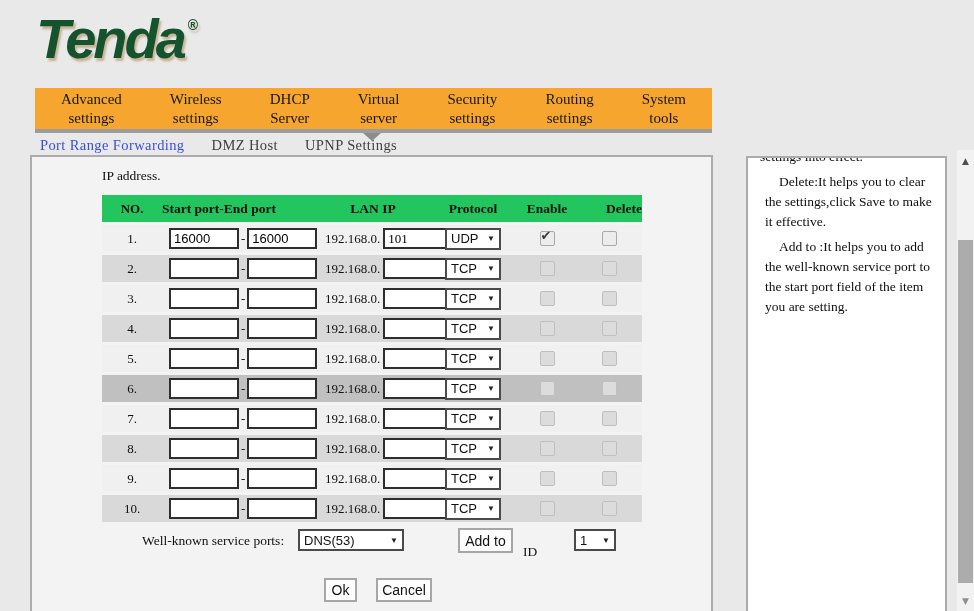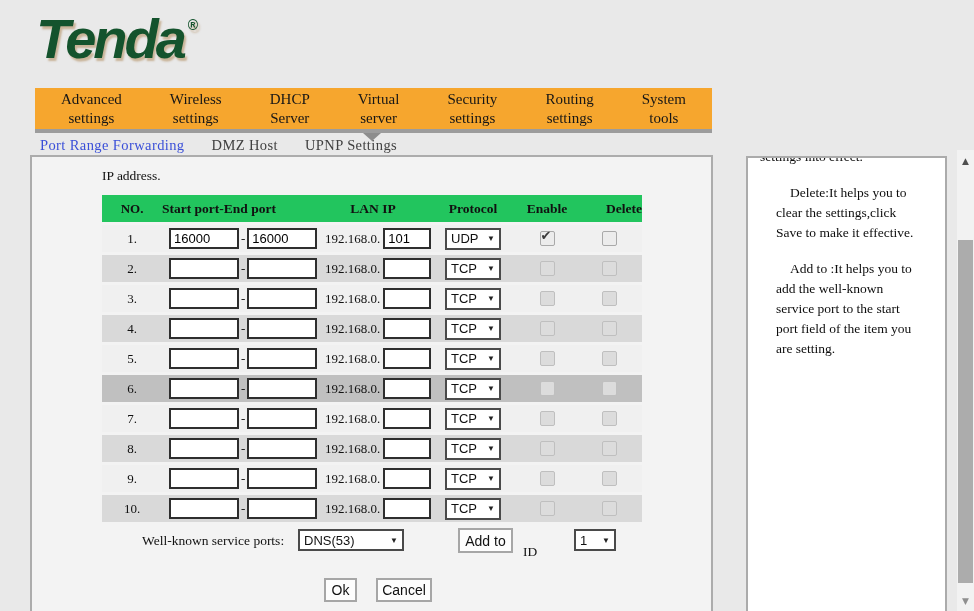--- a/index.html
+++ b/index.html
@@ -33,21 +33,21 @@
   .shade-dark{background:#C0C0C0;}
   .c-no{width:60px;text-align:center;font-size:13px;}
   .c-ports{width:155px;display:flex;align-items:center;}
   .c-lan{width:112px;display:flex;align-items:center;}
   .c-proto{width:88px;display:flex;justify-content:center;}
   .c-en{width:60px;display:flex;justify-content:center;}
   .c-del{width:65px;display:flex;justify-content:center;}
   .hc{text-align:center;}
   .inp{box-sizing:border-box;width:70px;height:21px;border:2px solid #2E2E2E;background:#fff;
        font:13px "Liberation Sans",sans-serif;padding:0 3px;outline:none;}
-  .inp.lan{width:48px;}
+  .inp.lan{width:64px;font-family:Liberation Serif, serif;}
   .dash{margin:0 2px;font-size:13px;}
   .ports-pad{margin-left:7px;}
   .lanpre{font-size:13px;margin:0 3px 0 8px;}
   .sel{box-sizing:border-box;height:22px;border:2px solid #4A4A4A;background:#fff;cursor:pointer;
        display:flex;align-items:center;justify-content:space-between;
        font:13px "Liberation Sans",sans-serif;padding:0 4px;}
   .sel .arr{font-size:8px;color:#222;margin-left:5px;}
   .sel-proto{width:56px;}
   .cb{width:13px;height:13px;border-radius:2px;background:#ECECEC;border:1px solid #A9A9A9;
       position:relative;cursor:pointer;}
@@ -64,21 +64,21 @@
   .sel-id{position:absolute;left:472px;top:1px;width:42px;}
   .okrow{position:relative;margin:23px 0 0 70px;width:540px;height:25px;}
   .btn-ok{position:absolute;left:222px;top:0;width:33px;height:24px;}
   .btn-cancel{position:absolute;left:274px;top:0;width:56px;height:24px;}
   
   .help{position:absolute;left:746px;top:156px;width:201px;height:460px;border:2px solid #ABABAB;
         background:#fff;box-sizing:border-box;padding:0 8px 0 12px;overflow:hidden;
         font-size:13.5px;line-height:20px;color:#0D0D0D;}
   .help .clip{height:9px;overflow:hidden;}
   .help .clip span{display:block;margin-top:-11px;}
-  .help p{margin:16px;text-indent:14px;}
+  .help p{margin:5px;text-indent:14px;}
   
   .scrollbar{position:absolute;left:957px;top:150px;width:17px;height:461px;background:#F2F2F2;}
   .sb-btn{position:absolute;left:0;width:17px;height:17px;display:flex;align-items:center;
           justify-content:center;font-size:9px;color:#4F4F4F;cursor:pointer;
           font-family:"DejaVu Sans",sans-serif;}
   .sb-up{top:2px;}
   .sb-down{bottom:2px;color:#8F8F8F;}
   .sb-thumb{position:absolute;left:1px;top:90px;width:15px;height:343px;background:#ACACAC;cursor:pointer;}
 </style>
 </head>

